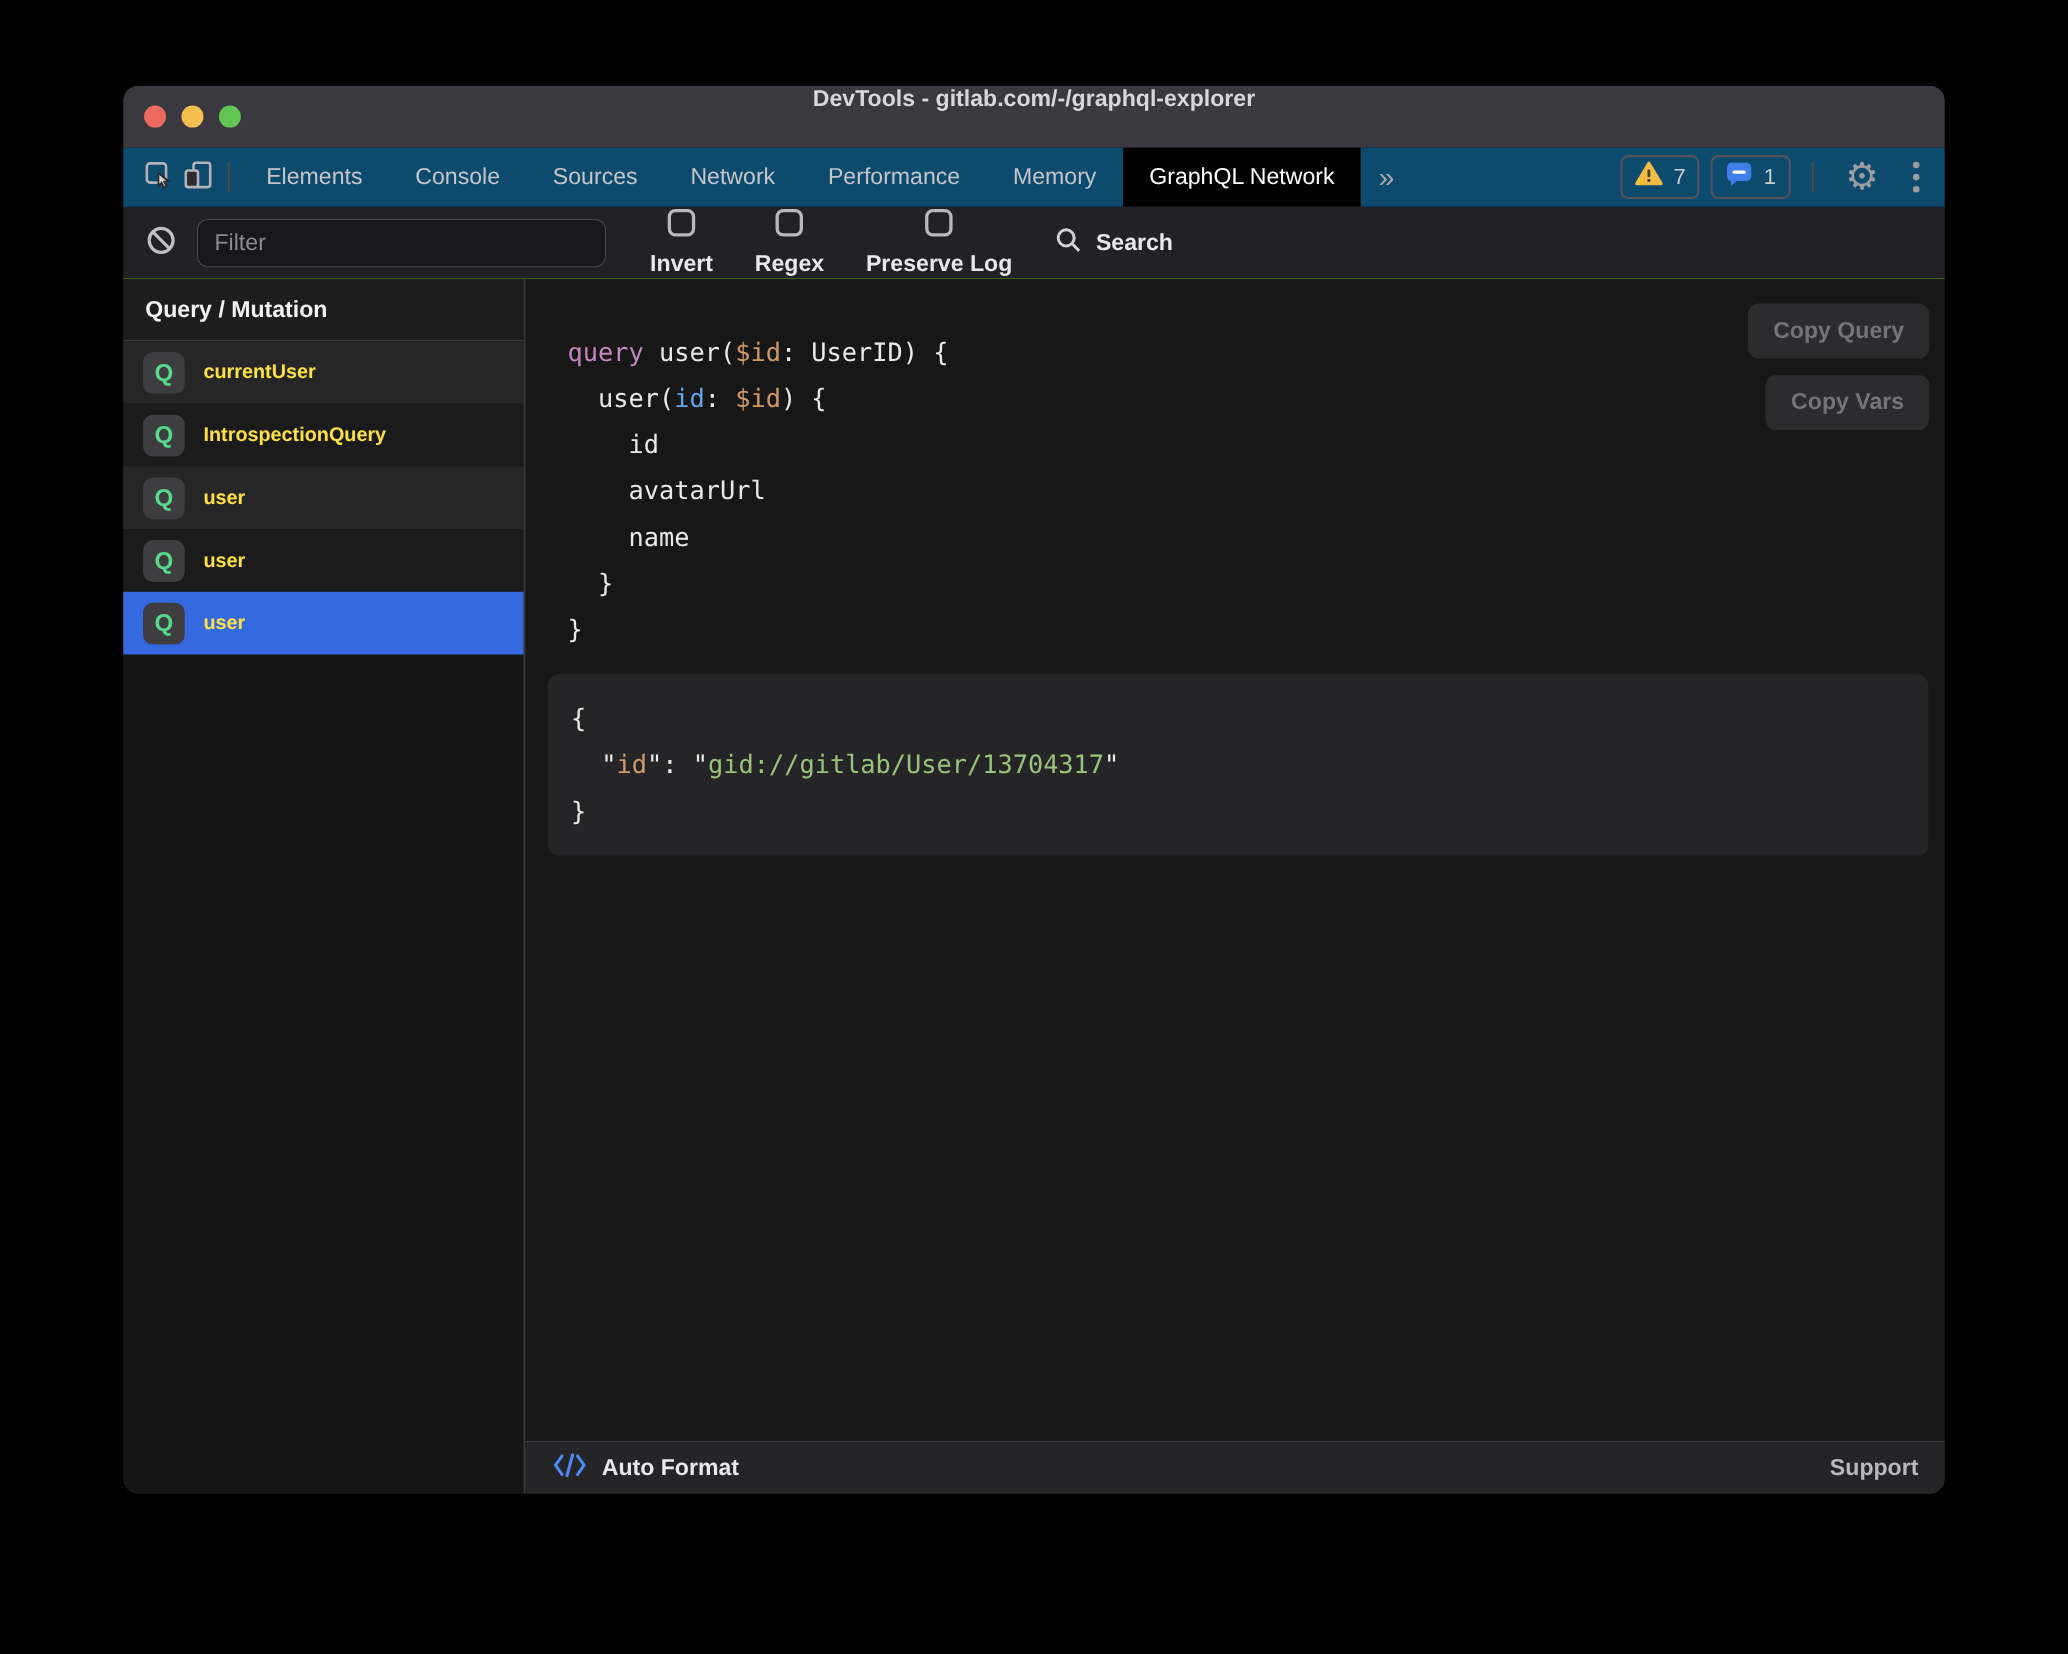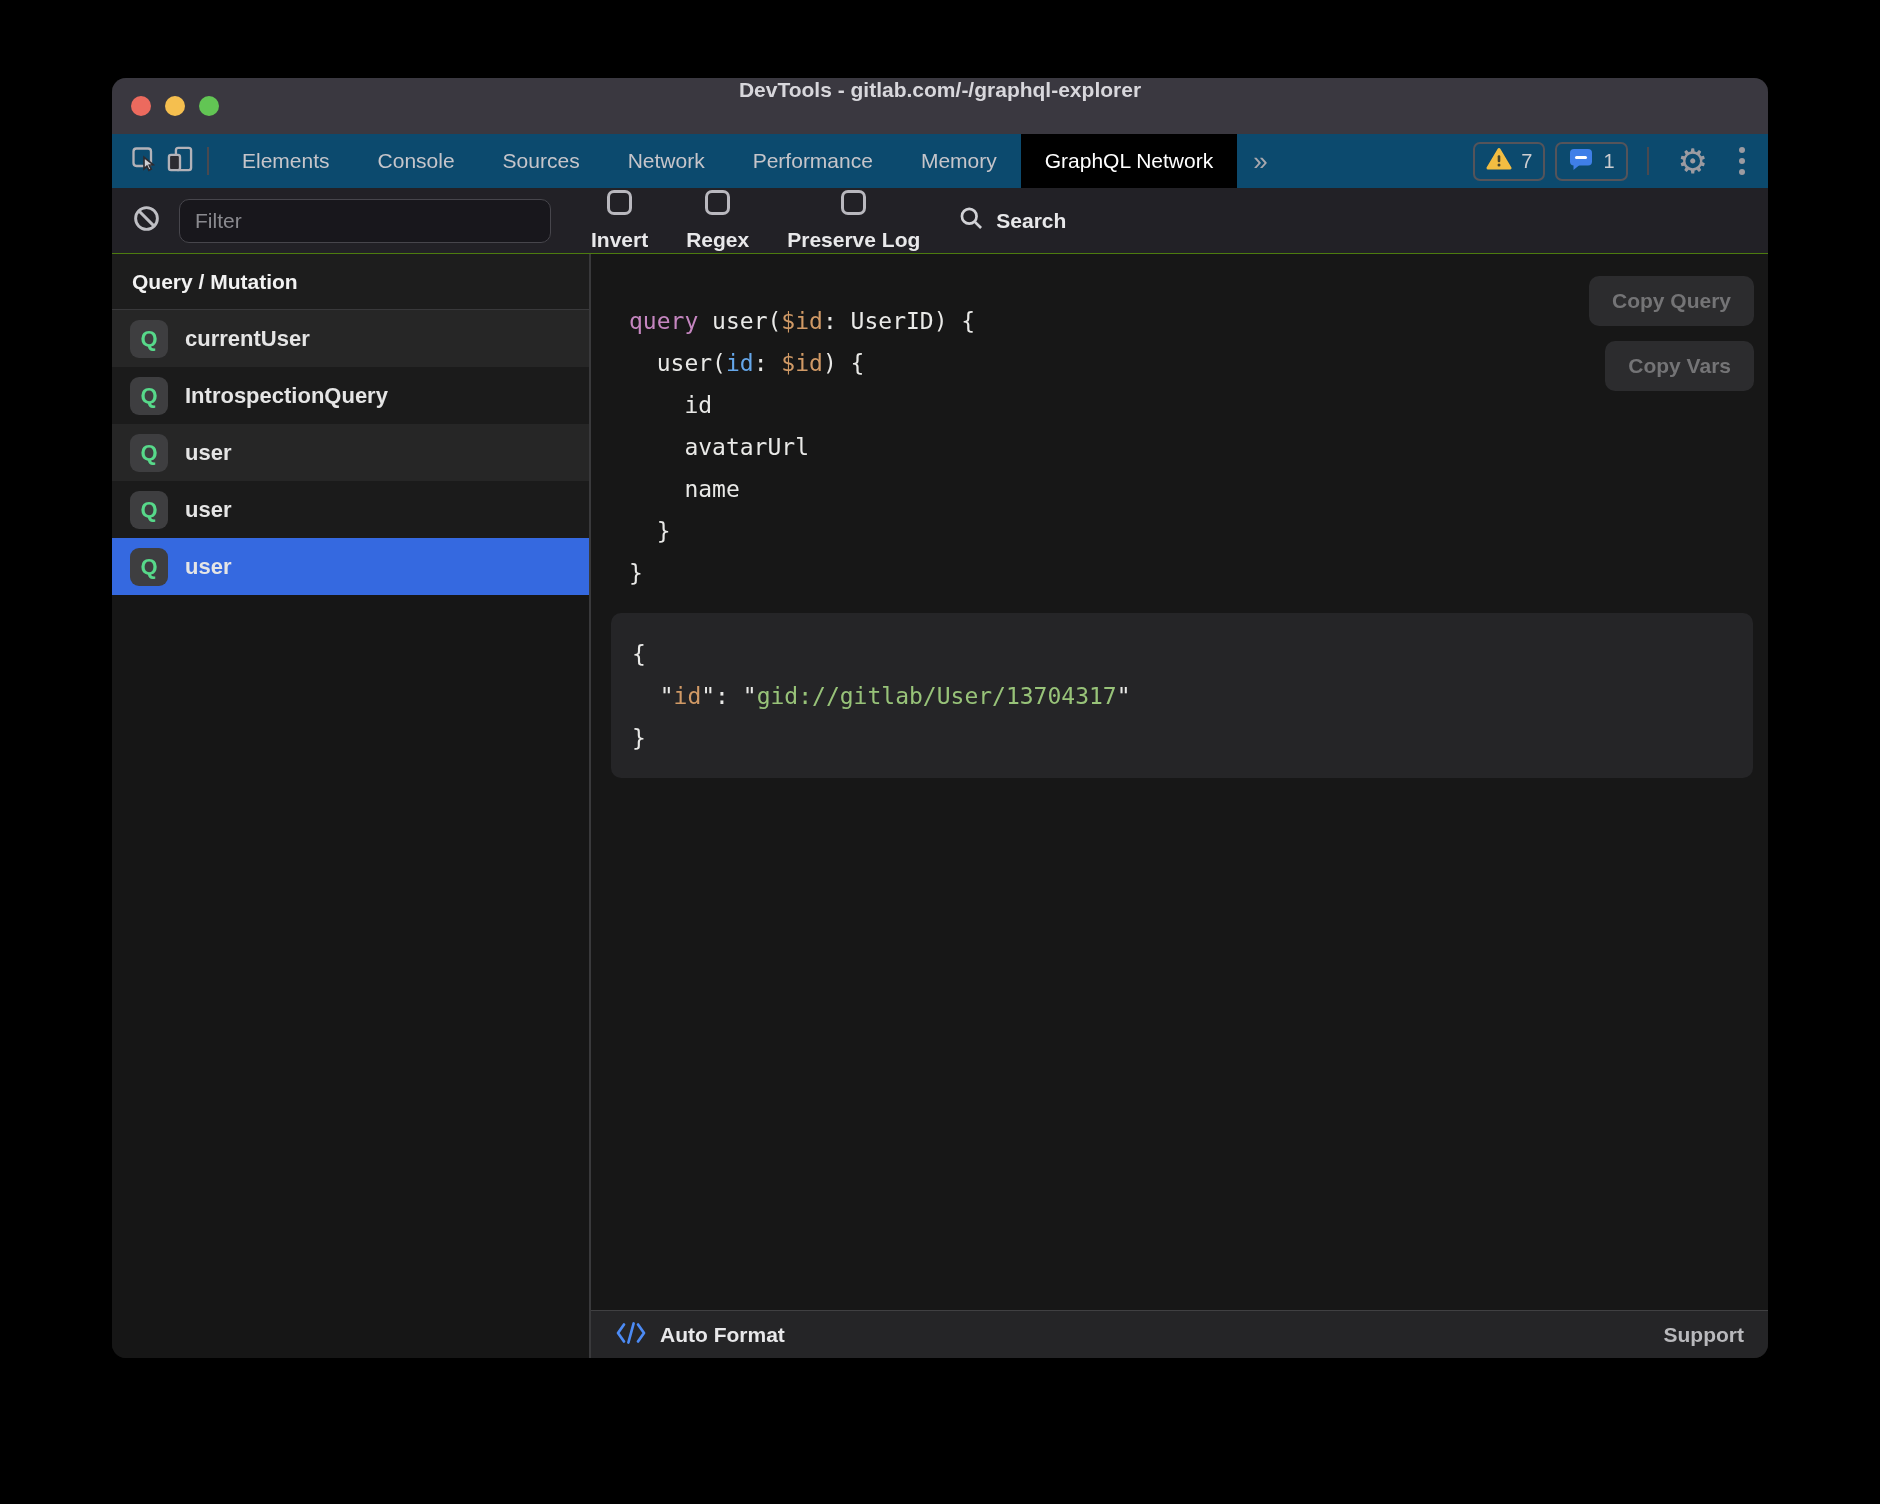--- a/index.html
+++ b/index.html
@@ -43,33 +43,33 @@
   .filter-input::placeholder { color:#8a8a8f; }
   .check-group { display:flex; align-items:center; gap:38px; margin-left:40px; }
   .check-item { display:flex; align-items:center; gap:13px;flex-direction:column; }
   .checkbox { width:25px; height:25px; border:3px solid #b9b8be; border-radius:7px; flex:0 0 auto; }
   .check-label { color:#e8e8ea; font-size:21px; font-weight:bold; white-space:nowrap; }
   .search-group { display:flex; align-items:center; gap:11px; margin-left:38px; }
   .search-label { color:#e8e8ea; font-size:21px; font-weight:bold; }
 
   
   .main { flex:1; display:flex; min-height:0; }
-  .sidebar { width:479px; flex:0 0 auto; background:#161616; border-right:2px solid #39393b;
+  .sidebar { width:366px; flex:0 0 auto; background:#161616; border-right:2px solid #39393b;
              display:flex; flex-direction:column; }
   .sidebar-header { height:56px; flex:0 0 auto; background:#1d1d1d; border-bottom:1px solid #39393b;
                     display:flex; align-items:center; padding:0 20px; color:#f2f2f2;
                     font-weight:bold; font-size:21px; }
   .query-row { height:57px; display:flex; align-items:center; gap:17px; padding:0 10px; }
   #sidebar-list .query-row:nth-child(odd) { background:#262626; }
   #sidebar-list .query-row:nth-child(even) { background:#1b1b1b; }
   #sidebar-list .query-row.selected { background:#3569e0; }
   .q-badge { width:38px; height:38px; margin-left:8px; border-radius:9px; background:#3e3e40;
              color:#57d98a; font-weight:bold; font-size:22px; display:flex; align-items:center;
              justify-content:center; flex:0 0 auto; }
-  .query-label { color:#e5e5e5; font-weight:bold; font-size:22px; }
+  .query-label { color:#fde047; font-weight:bold; font-size:18px; }
 
   
   .detail { flex:1; min-width:0; display:flex; flex-direction:column; background:#171717; }
   .detail-tabs { height:56px; flex:0 0 auto; background:#1e1e1f; border-bottom:1px solid #39393b;
                  display:flex; align-items:center; position:relative; }
   .detail-tab { height:100%; display:flex; align-items:center; padding:0 25px;
                 color:#a3a3a6; font-size:21px; white-space:nowrap; }
   .detail-tab.selected { background:#39393d; color:#fff; font-weight:bold; }
   .close-btn { position:absolute; right:22px; color:#b8b8bb; font-size:30px; line-height:1; }
 

